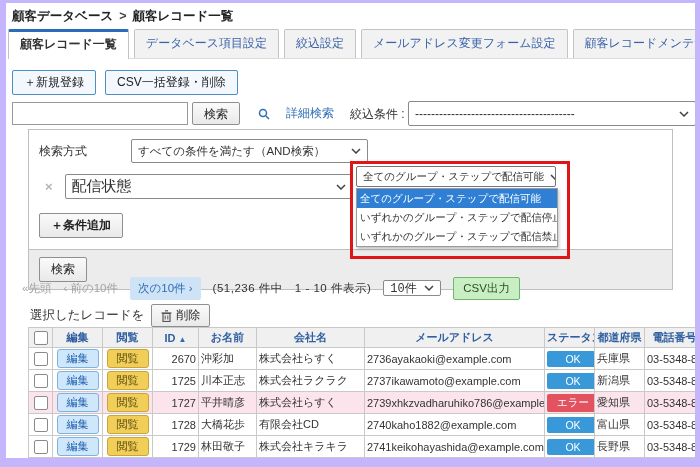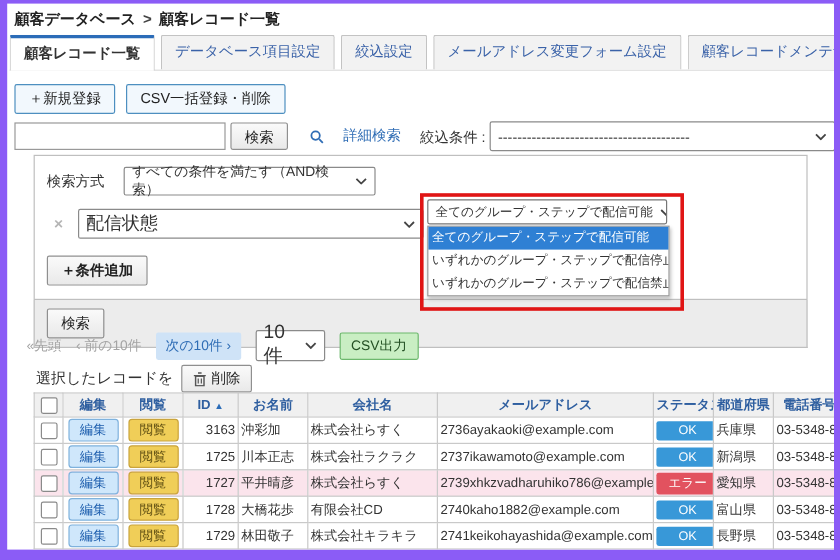--- a/index.html
+++ b/index.html
@@ -1,16 +1,16 @@
 <!DOCTYPE html>
 <html style="--accent-blue: #2b6cb8; --link-blue: #2f6db5; --ok-badge: #3898d8; --error-badge: #e2525f; --error-row-bg: #fbe4ec; --highlight-bg: #2f80d4; --annotation-red: #e01515; --next-bg: #cfe3f7; --csv-bg: #c9eec3; --csv-border: #6db86d; --header-text: #2f5fa0; --edit-bg: #cfe7fb; --edit-border: #7fb2dd; --edit-text: #1f5fae; --view-bg: #f0ce58; --view-border: #caa43c; --view-text: #5a4a10;"><head>
 <meta charset="utf-8">
 <style>
   html,body{margin:0;padding:0;}
-  .frame{position:relative;width:700px;height:467px;background:#8b5cf6;box-sizing:border-box;overflow:hidden;
+  .frame{position:relative;width:700px;height:467px;background:#c4b5fd;box-sizing:border-box;overflow:hidden;
          font-family:"Liberation Sans","DejaVu Sans",sans-serif;}
   .page{position:absolute;left:6px;top:3px;right:5px;bottom:9px;background:#fff;overflow:hidden;font-size:12px;color:#333;}
 
   
   .breadcrumb{position:absolute;left:6px;top:5px;font-size:12.5px;font-weight:bold;color:#222;}
   .breadcrumb .sep{margin:0 6px;color:#444;}
 
   
   .tabbar{position:absolute;left:2px;top:26px;right:0;display:flex;align-items:flex-end;gap:5px;border-bottom:1px solid #dcdcdc;padding-bottom:0;}
   .tab{padding:5px 11px 6px;background:#f2f2f2;border:1px solid #c3c3c3;border-bottom:none;color:#3a62a8;font-size:12px;border-radius:2px 2px 0 0;cursor:pointer;white-space:nowrap;}
@@ -28,40 +28,40 @@
   .adv-link{position:absolute;left:246px;top:4px;color:var(--link-blue,#2f6db5);display:flex;align-items:center;gap:16px;cursor:pointer;}
   .filter-label{position:absolute;left:338px;top:5px;color:#333;}
   .fake-select{background:#fff;border:1px solid #8a8a8a;border-radius:2px;display:flex;align-items:center;justify-content:space-between;padding:0 6px;box-sizing:border-box;cursor:pointer;}
   .filter-select{position:absolute;left:396px;top:0;width:288px;height:25px;font-size:12px;}
   .chev{flex:0 0 auto;margin-left:6px;}
 
   
   .panel{position:absolute;left:22px;top:126px;width:645px;}
   .panel-main{border:1px solid #bfbfbf;background:#fff;padding:9px 10px 11px;box-sizing:border-box;}
   .method-row{display:flex;align-items:center;gap:16px;}
-  .method-select{width:210px;height:24px;font-size:11.5px;}
+  .method-select{width:237px;height:24px;font-size:11.5px;margin-left:28px;}
   .cond-row{display:flex;align-items:center;margin-top:11px;}
   .remove-x{color:#b5b5b5;font-weight:bold;font-size:13px;margin:0 12px 0 6px;cursor:pointer;}
   .cond-select{width:288px;height:25px;font-size:15px;}
   .add-btn{margin-top:14px;font-weight:bold;}
   .panel-footer{border:1px solid #bfbfbf;border-top:none;background:#ececec;padding:7px 10px;}
 
   
   .red-box{position:absolute;left:344px;top:158px;width:214px;height:92px;border:3px solid var(--annotation-red,#e01515);z-index:40;}
   .delivery-select{position:absolute;left:350px;top:163px;width:200px;height:21px;font-size:10.5px;z-index:41;border-color:#767676;white-space:nowrap;overflow:hidden;}
   .dropdown-list{position:absolute;left:350px;top:185px;width:200px;z-index:41;background:#fff;border:1px solid #9a9a9a;box-shadow:1px 2px 3px rgba(0,0,0,.25);}
   .dropdown-list .option{font-size:10.5px;height:19px;line-height:19px;padding:0 3px;white-space:nowrap;overflow:hidden;cursor:pointer;}
   .dropdown-list .option.selected{background:var(--highlight-bg,#2f80d4);color:#fff;}
 
   
   .pager{position:absolute;left:16px;top:272px;right:0;height:26px;display:flex;align-items:center;font-size:11.5px;gap:12px;}
   .pg-disabled{color:#a4a4a4;}
   .pg-next{background:var(--next-bg,#cfe3f7);color:var(--link-blue,#2f6db5);padding:4px 8px;border-radius:2px;cursor:pointer;}
   .pg-summary{color:#333;letter-spacing:.5px;}
-  .perpage-select{width:58px;height:26px;font-size:16px;}
+  .perpage-select{width:58px;height:16px;font-size:12px;font-family:Liberation Mono, monospace;}
   .csv-btn{background:var(--csv-bg,#c9eec3);border:1px solid var(--csv-border,#6db86d);padding:3px 9px;font-size:11.5px;border-radius:2px;color:#234f23;cursor:pointer;}
 
   
   .sel-row{position:absolute;left:24px;top:301px;display:flex;align-items:center;gap:7px;font-size:12.5px;color:#333;}
   .del-btn{display:inline-flex;align-items:center;gap:4px;padding:2px 9px;}
 
   
   table.records{position:absolute;left:22px;top:324px;width:676px;border-collapse:collapse;table-layout:fixed;font-size:11px;}
   .records th{background:#f0f0f0;color:var(--header-text,#2f5fa0);font-weight:bold;border:1px solid #c9c9c9;height:17px;padding:1px 2px;text-align:center;overflow:hidden;white-space:nowrap;}
   .records td{border:1px solid #c9c9c9;height:21px;padding:0 2px;overflow:hidden;white-space:nowrap;background:#fff;}
@@ -159,20 +159,21 @@
     <div class="dropdown-list">
       <div class="option selected">全てのグループ・ステップで配信可能</div>
       <div class="option">いずれかのグループ・ステップで配信停止</div>
       <div class="option">いずれかのグループ・ステップで配信禁止</div>
     </div>
 
     <div class="pager">
       <span class="pg-disabled">«先頭</span>
       <span class="pg-disabled">‹ 前の10件</span>
       <span class="pg-next">次の10件 ›</span>
+      <span class="pg-summary">(51,236 件中　1 - 10 件表示)</span>
       <div class="fake-select perpage-select">
         <span>10件</span>
         <svg class="chev" width="10" height="6" viewBox="0 0 10 6">
             <polyline points="1,1 5,5 9,1" fill="none" stroke="#444" stroke-width="1.5"></polyline>
           </svg>
       </div>
       <button class="csv-btn">CSV出力</button>
     </div>
 
     <div class="sel-row">
@@ -214,21 +215,21 @@
           <th>ステータス</th>
           <th>都道府県</th>
           <th>電話番号</th>
         </tr>
       </thead>
       <tbody>
           <tr>
         <td class="cell-center"><span class="checkbox"></span></td>
         <td class="cell-center"><button class="mini-btn edit-btn">編集</button></td>
         <td class="cell-center"><button class="mini-btn view-btn">閲覧</button></td>
-        <td class="cell-id">3163</td>
+        <td class="cell-id">2670</td>
         <td class="cell-left">沖彩加</td>
         <td class="cell-left">株式会社らすく</td>
         <td class="cell-left">2736ayakaoki@example.com</td>
         <td class="cell-center"><span class="badge badge-ok">OK</span></td>
         <td class="cell-left">兵庫県</td>
         <td class="cell-left">03-5348-8070</td>
       </tr>
           <tr>
         <td class="cell-center"><span class="checkbox"></span></td>
         <td class="cell-center"><button class="mini-btn edit-btn">編集</button></td>

